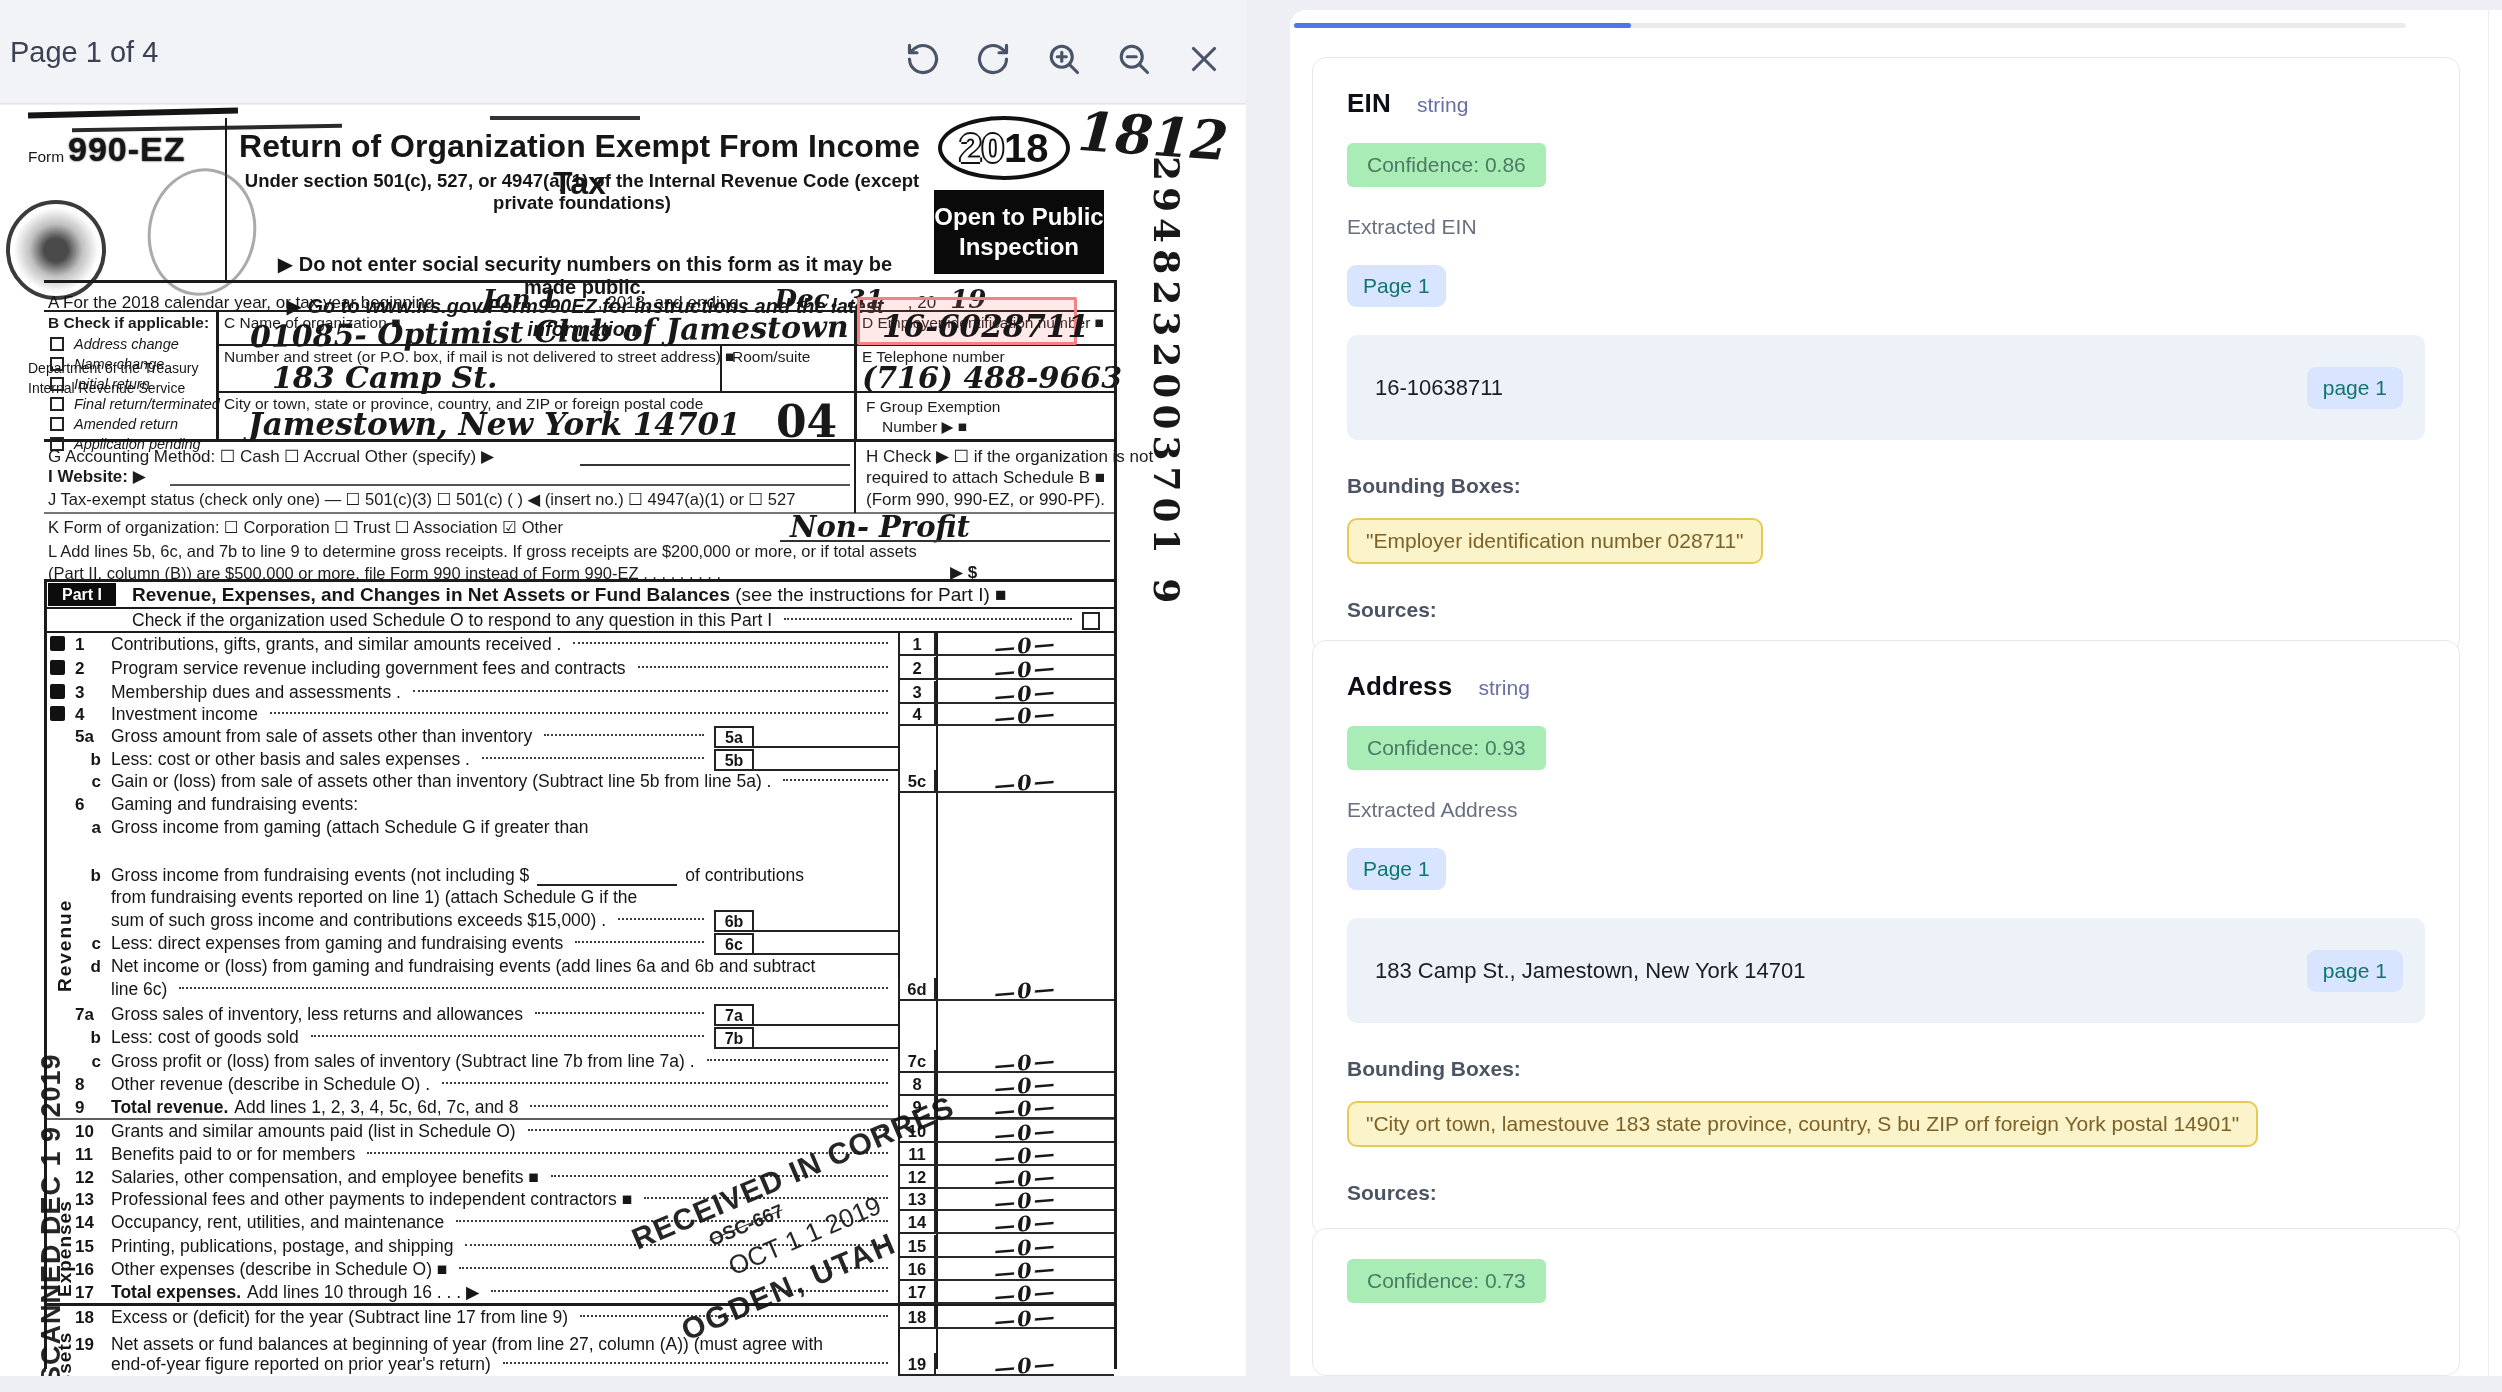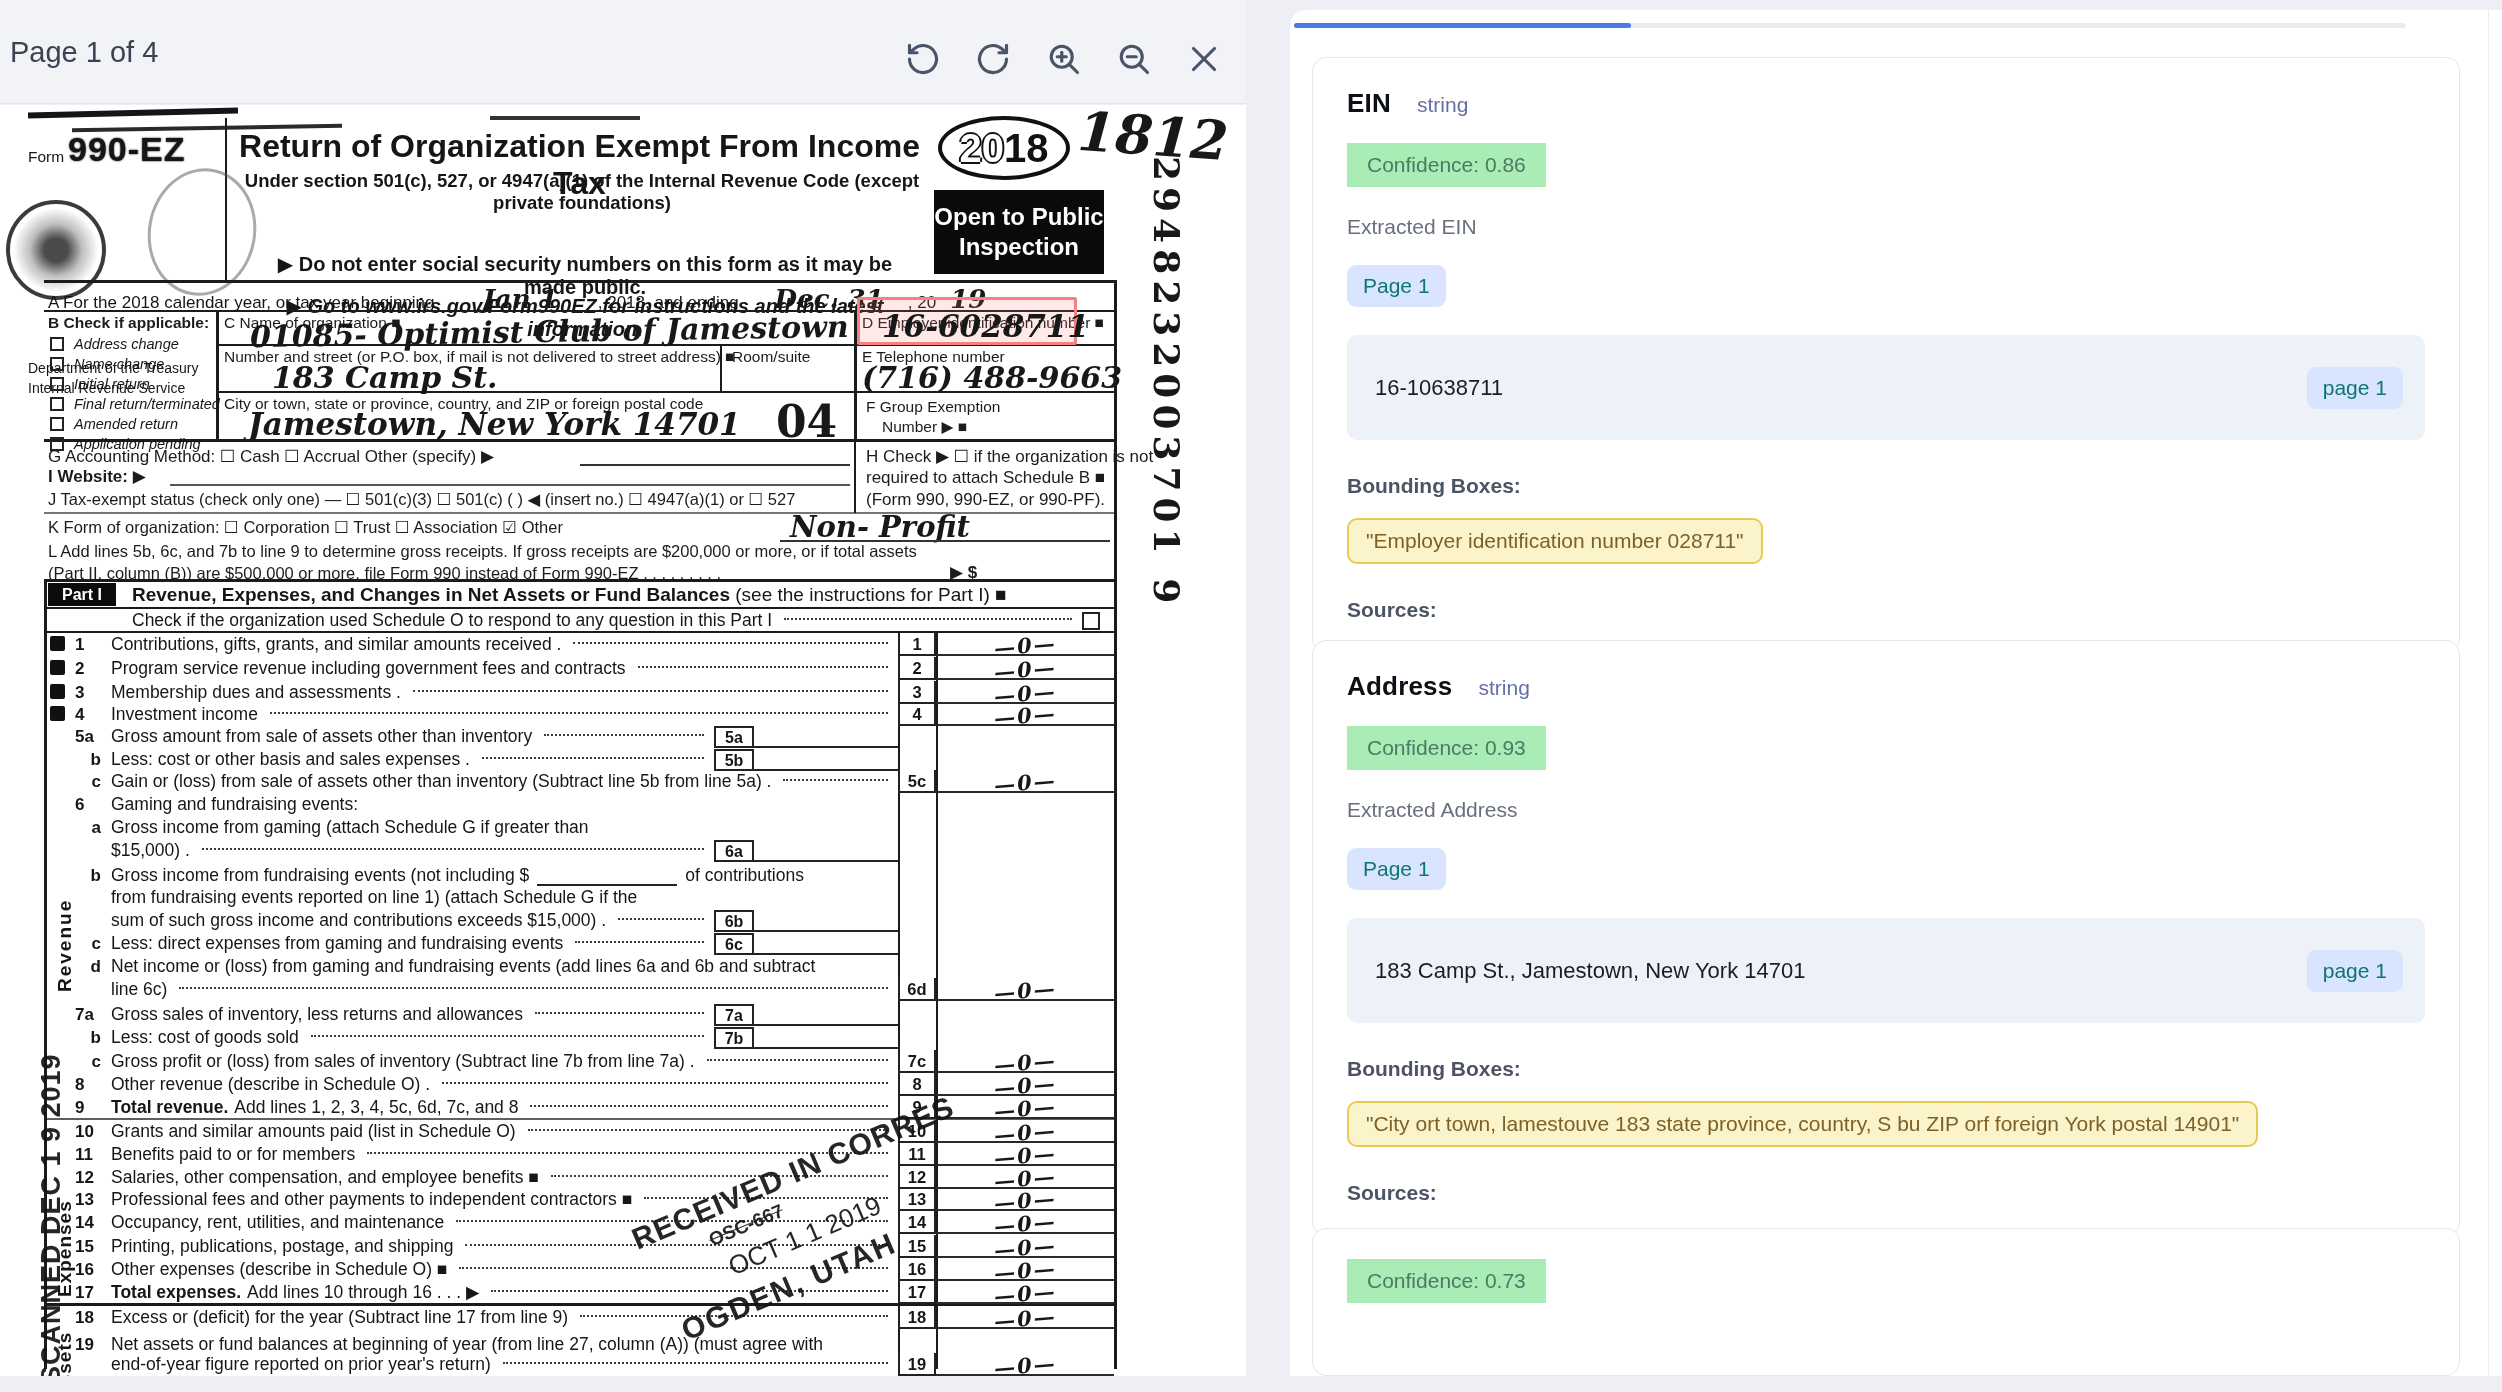--- a/index.html
+++ b/index.html
@@ -47,21 +47,21 @@
   #panel { position:absolute; left:1290px; top:10px; width:1212px; height:1366px; background:#fff;
            border-radius:16px 0 0 0; overflow:hidden; }
   #progress { position:absolute; left:4px; top:13px; width:1112px; height:5px; background:#ebebee; border-radius:3px; }
   #progress-bar { width:337px; height:5px; background:#4b7ae8; border-radius:3px; }
   .card { position:absolute; left:22px; width:1148px; background:#fff; border:1.5px solid #e5e7ea;
           border-radius:14px; padding:30px 34px; }
   .card-title { display:flex; align-items:baseline; gap:26px; margin-bottom:24px; }
   .card-title h2 { font-size:26px; color:#0c0f15; letter-spacing:.2px; }
   .ftype { font-size:21px; color:#666fa6; }
   .conf { display:inline-block; background:#a9ecb6; color:#4c7a64; font-size:21px;
-          padding:10px 20px; border-radius:0; margin-bottom:28px; }
+          padding:10px 20px; border-radius:6px; margin-bottom:28px; }
   .flabel { font-size:21px; color:#68707f; margin-bottom:26px; }
   .pagepill { display:inline-block; background:#d9e4fe; color:#0f766e; font-size:21px;
               padding:9px 16px; border-radius:9px; }
   .valbox { margin-top:28px; height:105px; background:#edf1f8; border-radius:10px;
             display:flex; align-items:center; justify-content:space-between; padding:0 22px 0 28px; margin-bottom:34px; }
   .val { font-size:22px; color:#181d26; }
   .blabel { font-size:21px; color:#4c5464; font-weight:600; margin-bottom:20px; }
   .ypill { display:inline-block; background:#fbf3c9; border:2px solid #e5cb54; color:#7c6128;
            font-size:21px; padding:9px 17px; border-radius:10px; margin-bottom:30px; max-width:1060px;
            white-space:nowrap; overflow:hidden; }
@@ -299,27 +299,20 @@
             <span class="amt"><i class="hw">—0—</i></span>
           </div>
         <div class="row" style="top:681px">
             <span class="rn">6</span>
             <span>Gaming and fundraising events:</span>
           </div>
         <div class="row" style="top:704px">
             <span class="rn" style="text-align:right;padding-right:10px">a</span>
             <span>Gross  income  from  gaming  (attach  Schedule  G  if  greater  than</span>
           </div>
-        <div class="row" style="top:727px">
-            <span class="rn"></span>
-            <span>$15,000) .</span>
-            <span class="lead"></span>
-            <span class="ibox">6a</span>
-            <span class="iblank"></span>
-          </div>
         <div class="row" style="top:752px">
             <span class="rn" style="text-align:right;padding-right:10px">b</span>
             <span>Gross income from fundraising events (not including  $</span>
             <span class="iblank6"></span>
             <span>of contributions</span>
           </div>
         <div class="row" style="top:774px">
             <span class="rn"></span>
             <span>from fundraising events reported on line 1) (attach Schedule G if the</span>
           </div>

